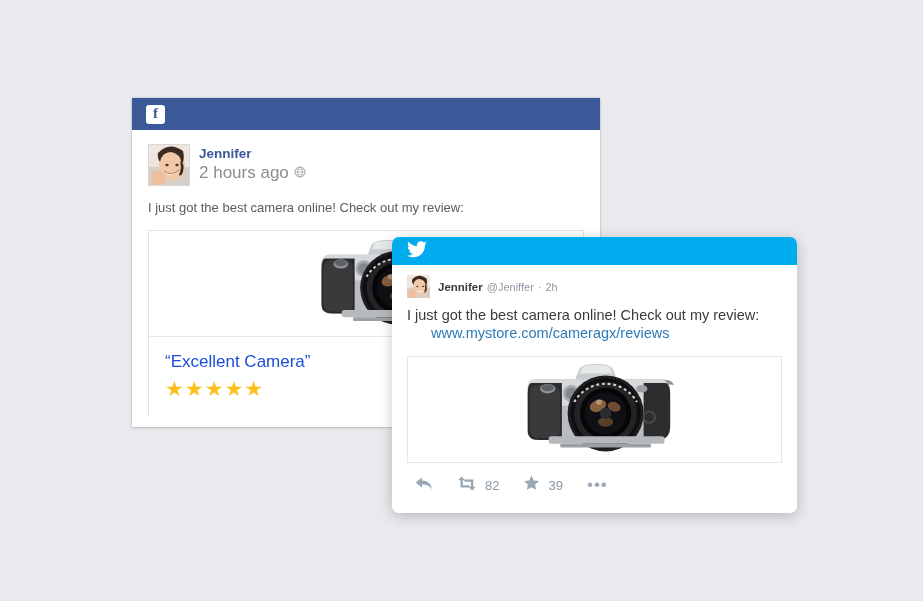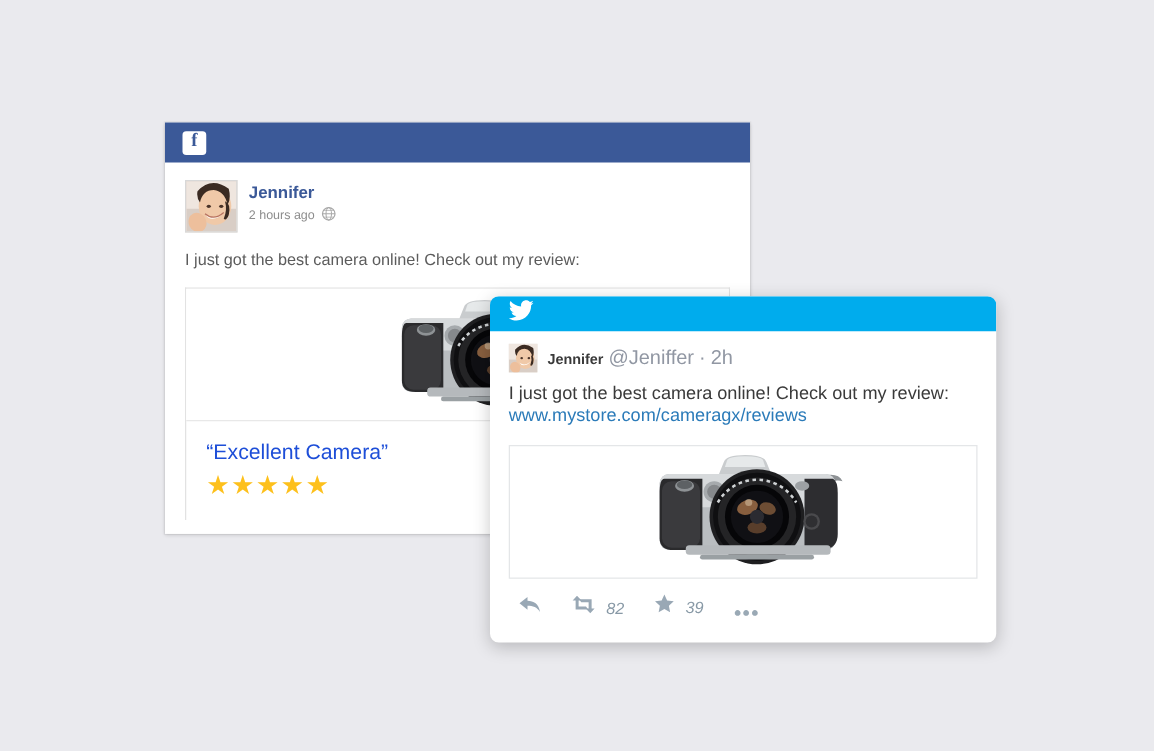--- a/index.html
+++ b/index.html
@@ -79,21 +79,21 @@
     line-height: 17px;
   }
   .fb-time-row {
     display: flex;
     align-items: center;
     gap: 5px;
     margin-top: 2px;
   }
   .fb-time {
     color: #8d8d8d;
-    font-size: 10px;
+    font-size: 17px;
     line-height: 16px;
   }
   .fb-globe {
     display: block;
   }
   .fb-text {
     color: #5c5c5c;
     font-size: 13px;
     line-height: 17px;
     margin: 13px 0 0 0;
@@ -179,52 +179,52 @@
     align-items: baseline;
     gap: 4px;
     white-space: nowrap;
   }
   .tw-name {
     font-size: 11.5px;
     font-weight: bold;
     color: #3a3a3a;
   }
   .tw-handle, .tw-sep, .tw-age {
-    font-size: 16px;
+    font-size: 11px;
     color: #9197a3;
   }
   .tw-text {
     margin: 8px 0 0 0;
     font-size: 14.5px;
     line-height: 18px;
     color: #3a3a3a;
   }
   .tw-link {
     display: block;
     color: #2b7bb9;
     text-decoration: none;
     font-size: 14.5px;
     line-height: 18px;
+    margin-left: 24px;
   }
   .tw-media {
     margin: 14px 0 0 0;
     border: 1px solid #e4e6e8;
     height: 105px;
     display: flex;
     align-items: center;
     justify-content: center;
     overflow: hidden;
     background: #fff;
   }
   .tw-actions {
     display: flex;
-    align-items: flex-end;
+    align-items: center;
     padding: 12px 0 18px 8px;
     gap: 0;
-    font-style: italic;
   }
   .tw-action {
     display: flex;
     align-items: center;
     margin-right: 24px;
   }
   .tw-action .count {
     margin-left: 8px;
     font-size: 13px;
     color: #8899a6;

